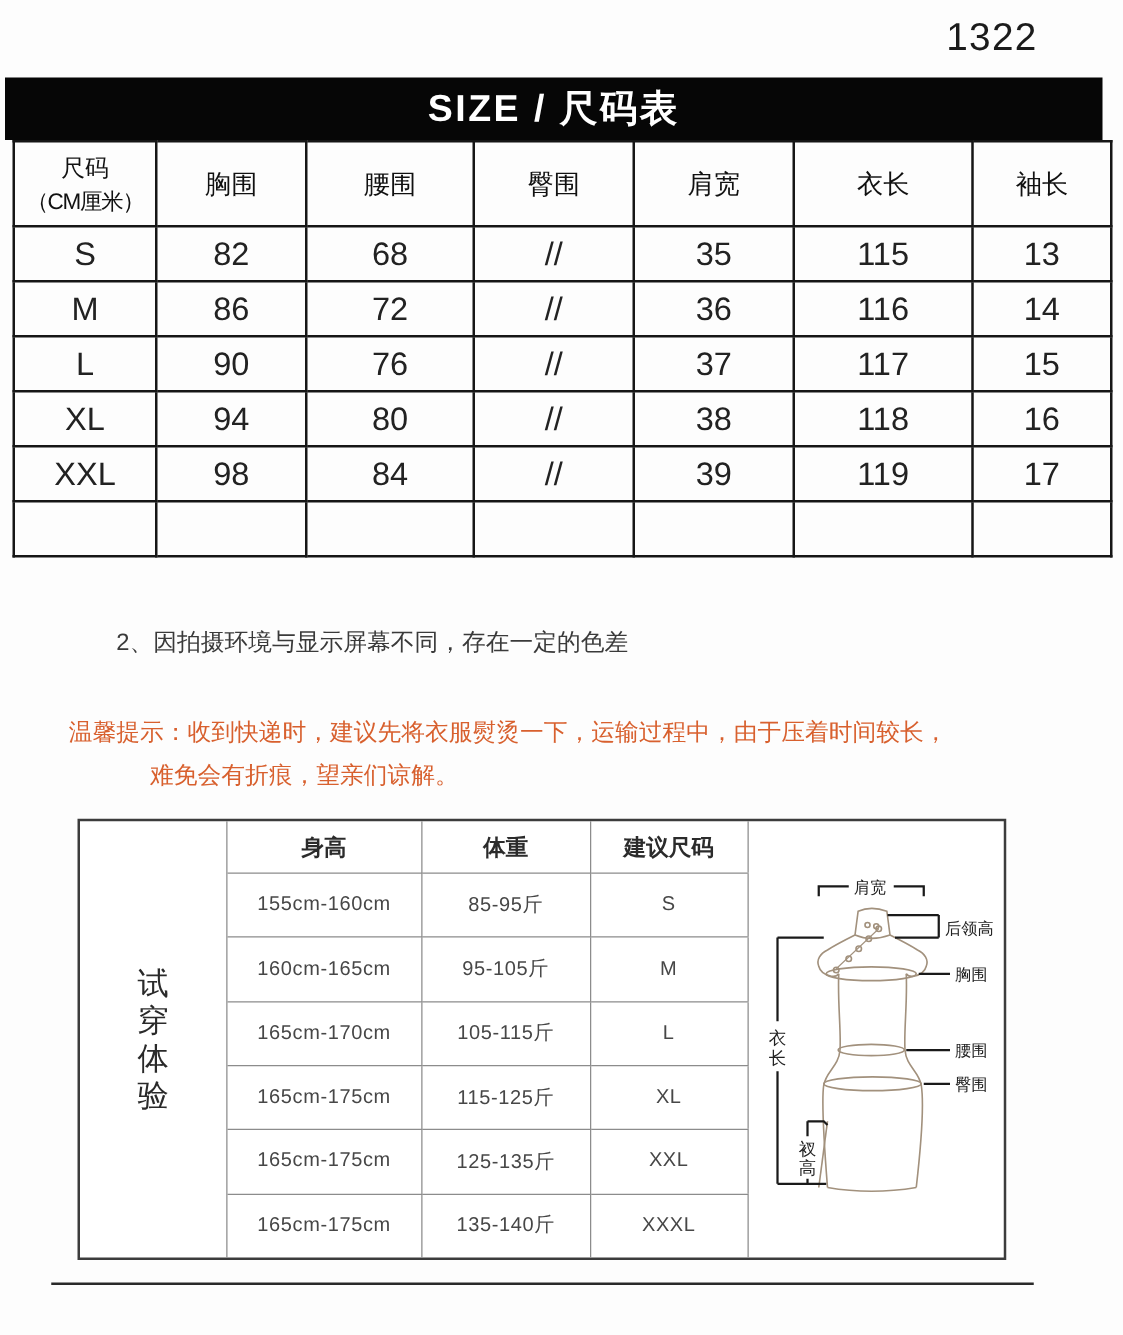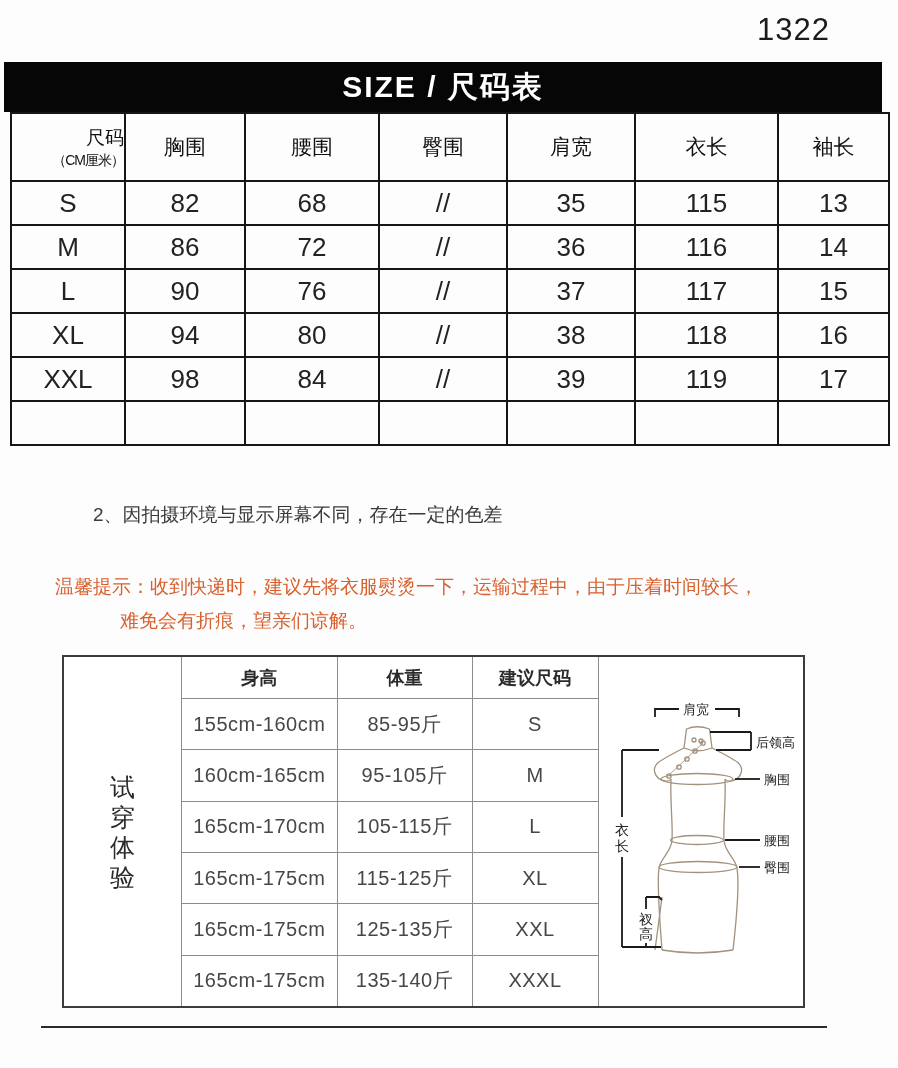--- a/index.html
+++ b/index.html
@@ -35,21 +35,21 @@
   }
   .size-table td,.size-table th{
     border:2px solid #161616;
     text-align:center;vertical-align:middle;
     padding:0;
     font-weight:normal;
   }
   .size-table tr.head th{height:66px;font-size:21px;color:#111;}
   .size-table tr.datarow td{height:42px;font-size:26px;color:#222;}
   .size-table td.size-cell{font-size:24px;}
-  .size-table .unit-line{display:block;font-size:14px;margin-top:1px;letter-spacing:-1px;}
+  .size-table .unit-line{display:block;font-size:18px;margin-top:1px;letter-spacing:-1px;}
   .size-table tr.empty td{height:42px;}
 
   
   .notes{
     position:absolute;left:60px;top:496px;
     font-size:19px;line-height:37px;color:#3a3a3a;
   }
   .notes .note2{margin-left:33px;}
 
   
@@ -72,21 +72,21 @@
     display:flex;flex-direction:column;align-items:center;justify-content:center;
     font-size:25px;color:#2a2a2a;
   }
   .fit-side span{display:block;line-height:30px;}
   .fit-table{width:416px;flex:0 0 416px;table-layout:fixed;border-right:1px solid #8c8c8c;}
   .fit-table th,.fit-table td{
     border:1px solid #8c8c8c;
     text-align:center;vertical-align:middle;padding:0;
   }
   .fit-table th{height:40px;font-size:18px;font-weight:600;color:#2b2b2b;}
-  .fit-table td{height:49px;font-size:20px;color:#474747;letter-spacing:.5px;}
+  .fit-table td{height:49px;font-size:16px;color:#474747;letter-spacing:.5px;}
   .fit-table tr th:first-child,.fit-table tr td:first-child{border-left:none;}
   .fit-table tr th:last-child,.fit-table tr td:last-child{border-right:none;}
   .fit-table tr:first-child th{border-top:none;}
   .fit-table tr:last-child td{border-bottom:none;}
   .fit-diagram{flex:1 1 auto;position:relative;}
   .fit-diagram svg{position:absolute;left:0;top:0;}
 
   
   .bottom-line{
     position:absolute;left:41px;top:1026px;width:786px;height:2px;
@@ -111,21 +111,21 @@
       <col style="width:114px">
         <col style="width:120px">
         <col style="width:134px">
       <col style="width:128px">
         <col style="width:128px">
         <col style="width:143px">
         <col style="width:111px">
     </colgroup>
     <tbody>
         <tr class="head">
-      <th style="font-size:19px;text-align:right;">
+      <th style="font-size:19px;">
         <span>尺码</span>
         <span class="unit-line">（CM厘米）</span>
       </th>
       <th>胸围</th>
       <th>腰围</th>
       <th>臀围</th>
       <th>肩宽</th>
       <th>衣长</th>
       <th>袖长</th>
     </tr>

